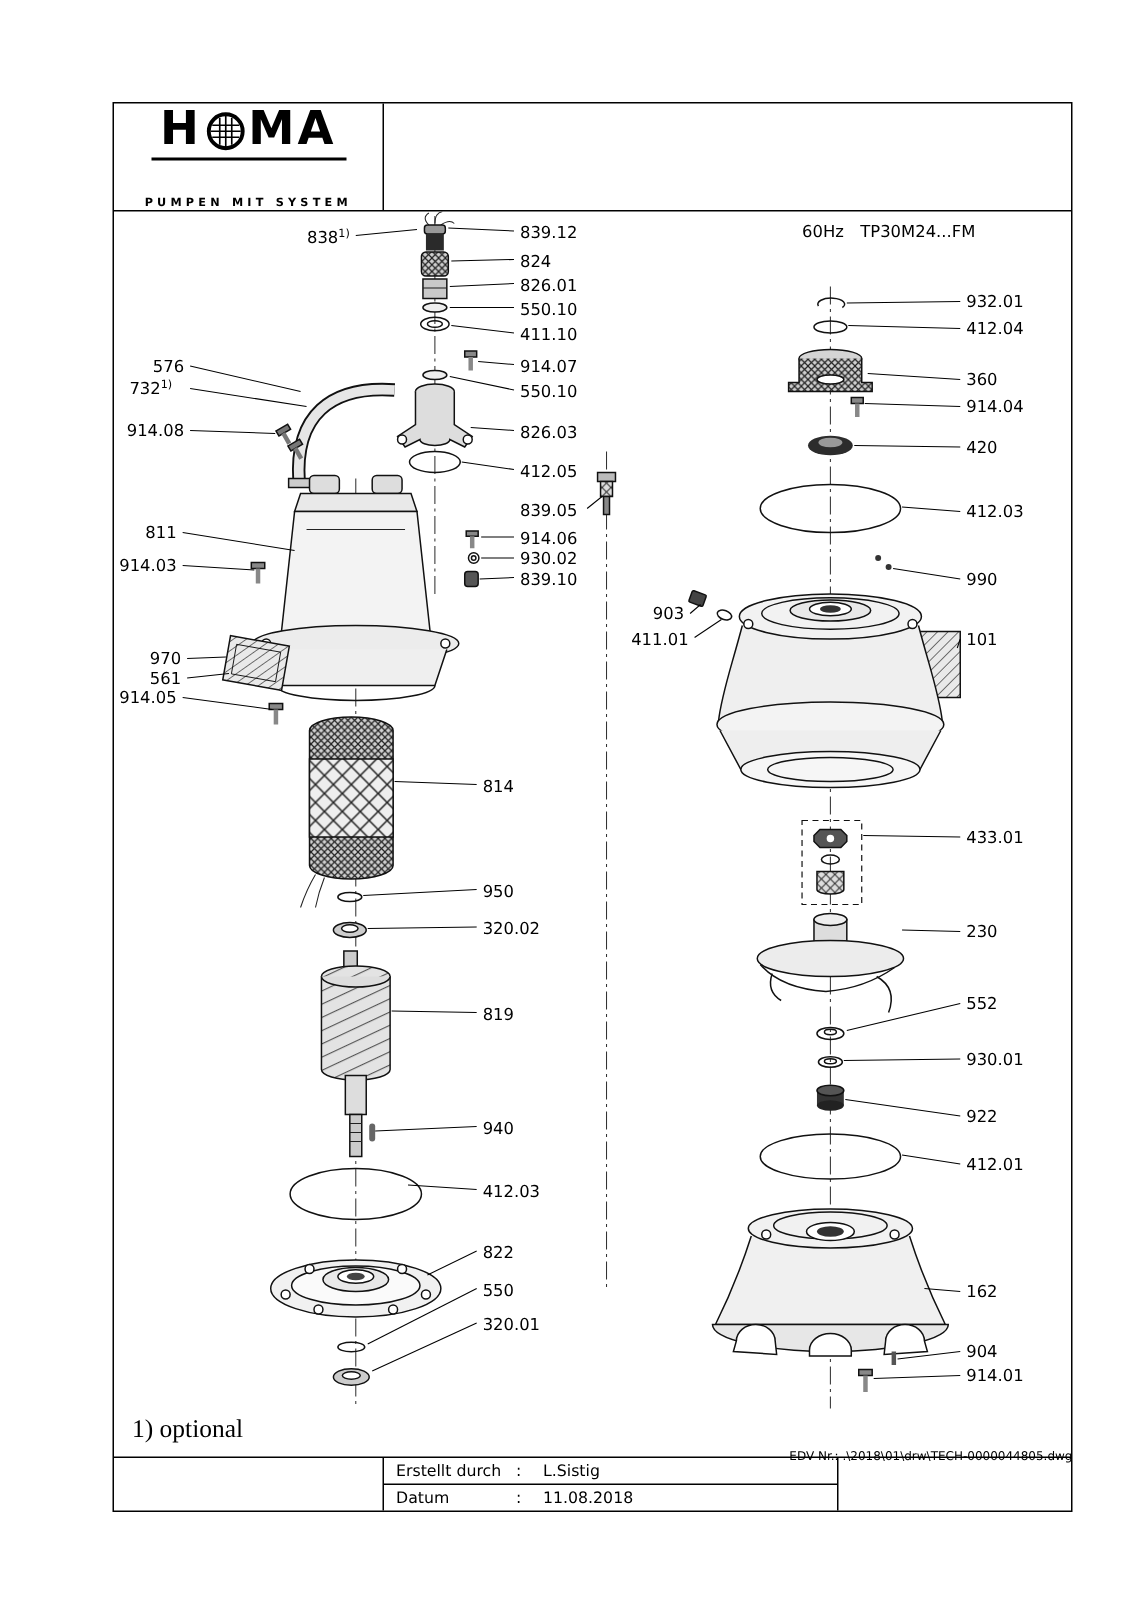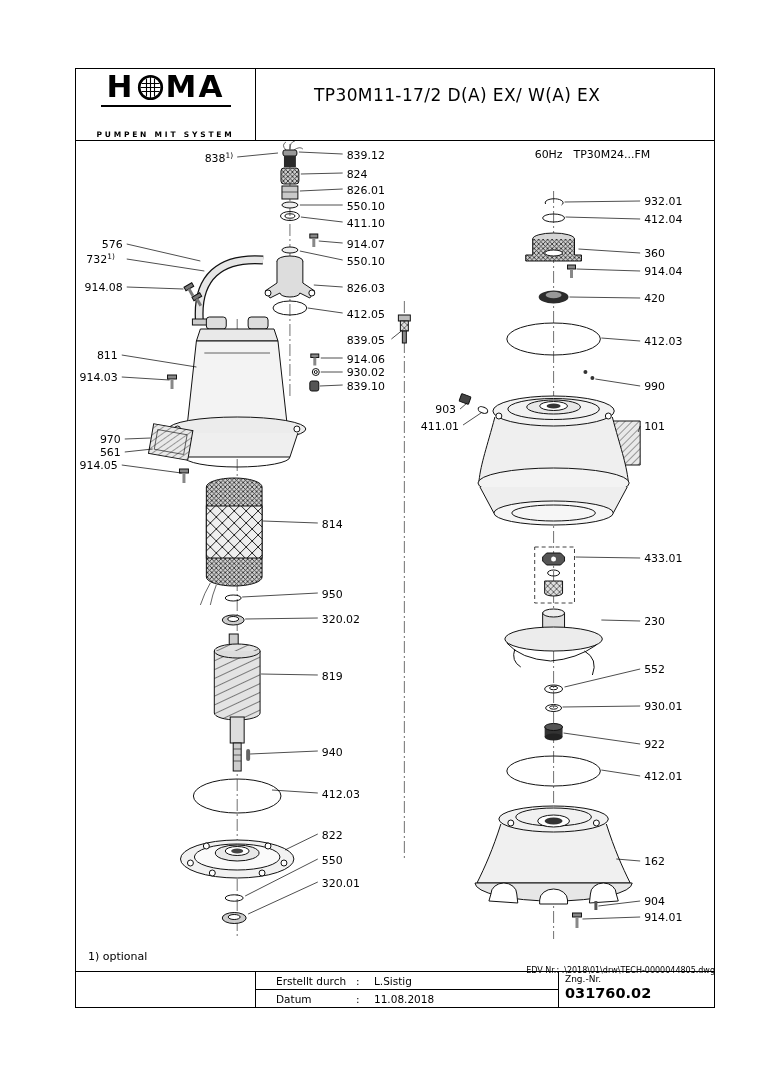--- a/index.html
+++ b/index.html
@@ -10,27 +10,27 @@
   .header { position:absolute; top:0; left:0; right:0; height:72px; border-bottom:1.6px solid #000; display:flex; }
   .logo-cell { width:180px; border-right:1.6px solid #000; display:flex; flex-direction:column; align-items:center; justify-content:center; }
   .logo-text { font-weight:bold; font-size:31px; letter-spacing:2px; display:flex; align-items:center; line-height:1; }
   .logo-o { margin:0 2px; display:inline-flex; position:relative; top:1px; }
   .logo-rule { width:130px; height:2px; background:#000; margin:3px 0 3px; }
   .logo-sub { font-size:7.5px; letter-spacing:2.8px; font-weight:bold; white-space:nowrap;margin-top:20px; }
   .title-cell { flex:1; padding:16px 0 0 58px; }
   .title { font-size:17px; letter-spacing:0.4px; }
   .subtitle { font-size:12px; margin-top:7px; }
   .drawing { position:absolute; left:0; top:72px; width:636.8px; height:832px; }
-  .footnote { position:absolute; left:12px; bottom:44px; font-size:11px; }
+  .footnote { position:absolute; left:12px; bottom:44px; font-size:17px;font-family:Liberation Serif, serif; }
   .footer { position:absolute; bottom:0; left:0; right:0; height:36px; border-top:1.6px solid #000; display:flex; font-size:10.5px; }
   .f-left { width:180px; border-right:1.6px solid #000; }
   .f-mid { width:303px; border-right:1.6px solid #000; display:flex; flex-direction:column; }
   .f-row { flex:1; display:flex; align-items:center; padding-left:8px; }
   .f-row-top { border-bottom:0.8px solid #000; }
-  .f-label { width:80px;margin-left:12px; }
+  .f-label { width:80px; }
   .f-colon { width:18px; }
   .f-right { flex:1; padding:2px 6px; }
   .f-zng-label { font-size:9px; }
   .f-zng-value { font-size:14.5px; font-weight:bold; margin-top:1px; }
   .edv { position:absolute; top:966px; right:48px; font-size:8px; }
   
   .cl { stroke:#333; stroke-width:0.7; stroke-dasharray:12 3 2 3; fill:none; }
   .thin { stroke:#222; stroke-width:0.7; fill:none; }
   .part-label { font-size:11px; fill:#000; font-family:"DejaVu Sans", sans-serif; }
   .leader { stroke:#000; stroke-width:0.7; }
@@ -50,21 +50,20 @@
               <circle cx="13.5" cy="13.5" r="11.3" fill="none" stroke="#000" stroke-width="2.6"></circle>
               <path d="M4.5,9.5 h18 M3.5,13.5 h20 M4.5,17.5 h18 M9.5,4.5 v18 M13.5,2.5 v22 M17.5,4.5 v18" stroke="#000" stroke-width="1.1" fill="none"></path>
             </svg>
           </span>
           <span>MA</span>
         </div>
         <div class="logo-rule"></div>
         <div class="logo-sub">PUMPEN MIT SYSTEM</div>
       </div>
       <div class="title-cell">
-        <div class="title">TP30M11-17/2 D(A) EX/ W(A) EX</div>
       </div>
     </div>
 
     <svg class="drawing" id="drawing-svg" viewBox="75 140 640 832" preserveAspectRatio="none">
       <defs>
         <pattern id="ph" patternUnits="userSpaceOnUse" width="5" height="5" patternTransform="rotate(45)">
           <rect width="5" height="5" fill="#e9e9e9"></rect>
           <line x1="0" y1="0" x2="0" y2="5" stroke="#444" stroke-width="1"></line>
         </pattern>
         <pattern id="px" patternUnits="userSpaceOnUse" width="6" height="6">
@@ -434,21 +433,17 @@
           <span class="f-label">Erstellt durch</span>
           <span class="f-colon">:</span>
           <span class="f-val">L.Sistig</span>
         </div>
         <div class="f-row">
           <span class="f-label">Datum</span>
           <span class="f-colon">:</span>
           <span class="f-val">11.08.2018</span>
         </div>
       </div>
-      <div class="f-right">
-        <div class="f-zng-label">Zng.-Nr.</div>
-        <div class="f-zng-value">031760.02</div>
-      </div>
     </div>
   </div>
 
   <div class="edv">EDV Nr.: .\2018\01\drw\TECH-0000044805.dwg</div>
 </div>
 
 </body></html>

